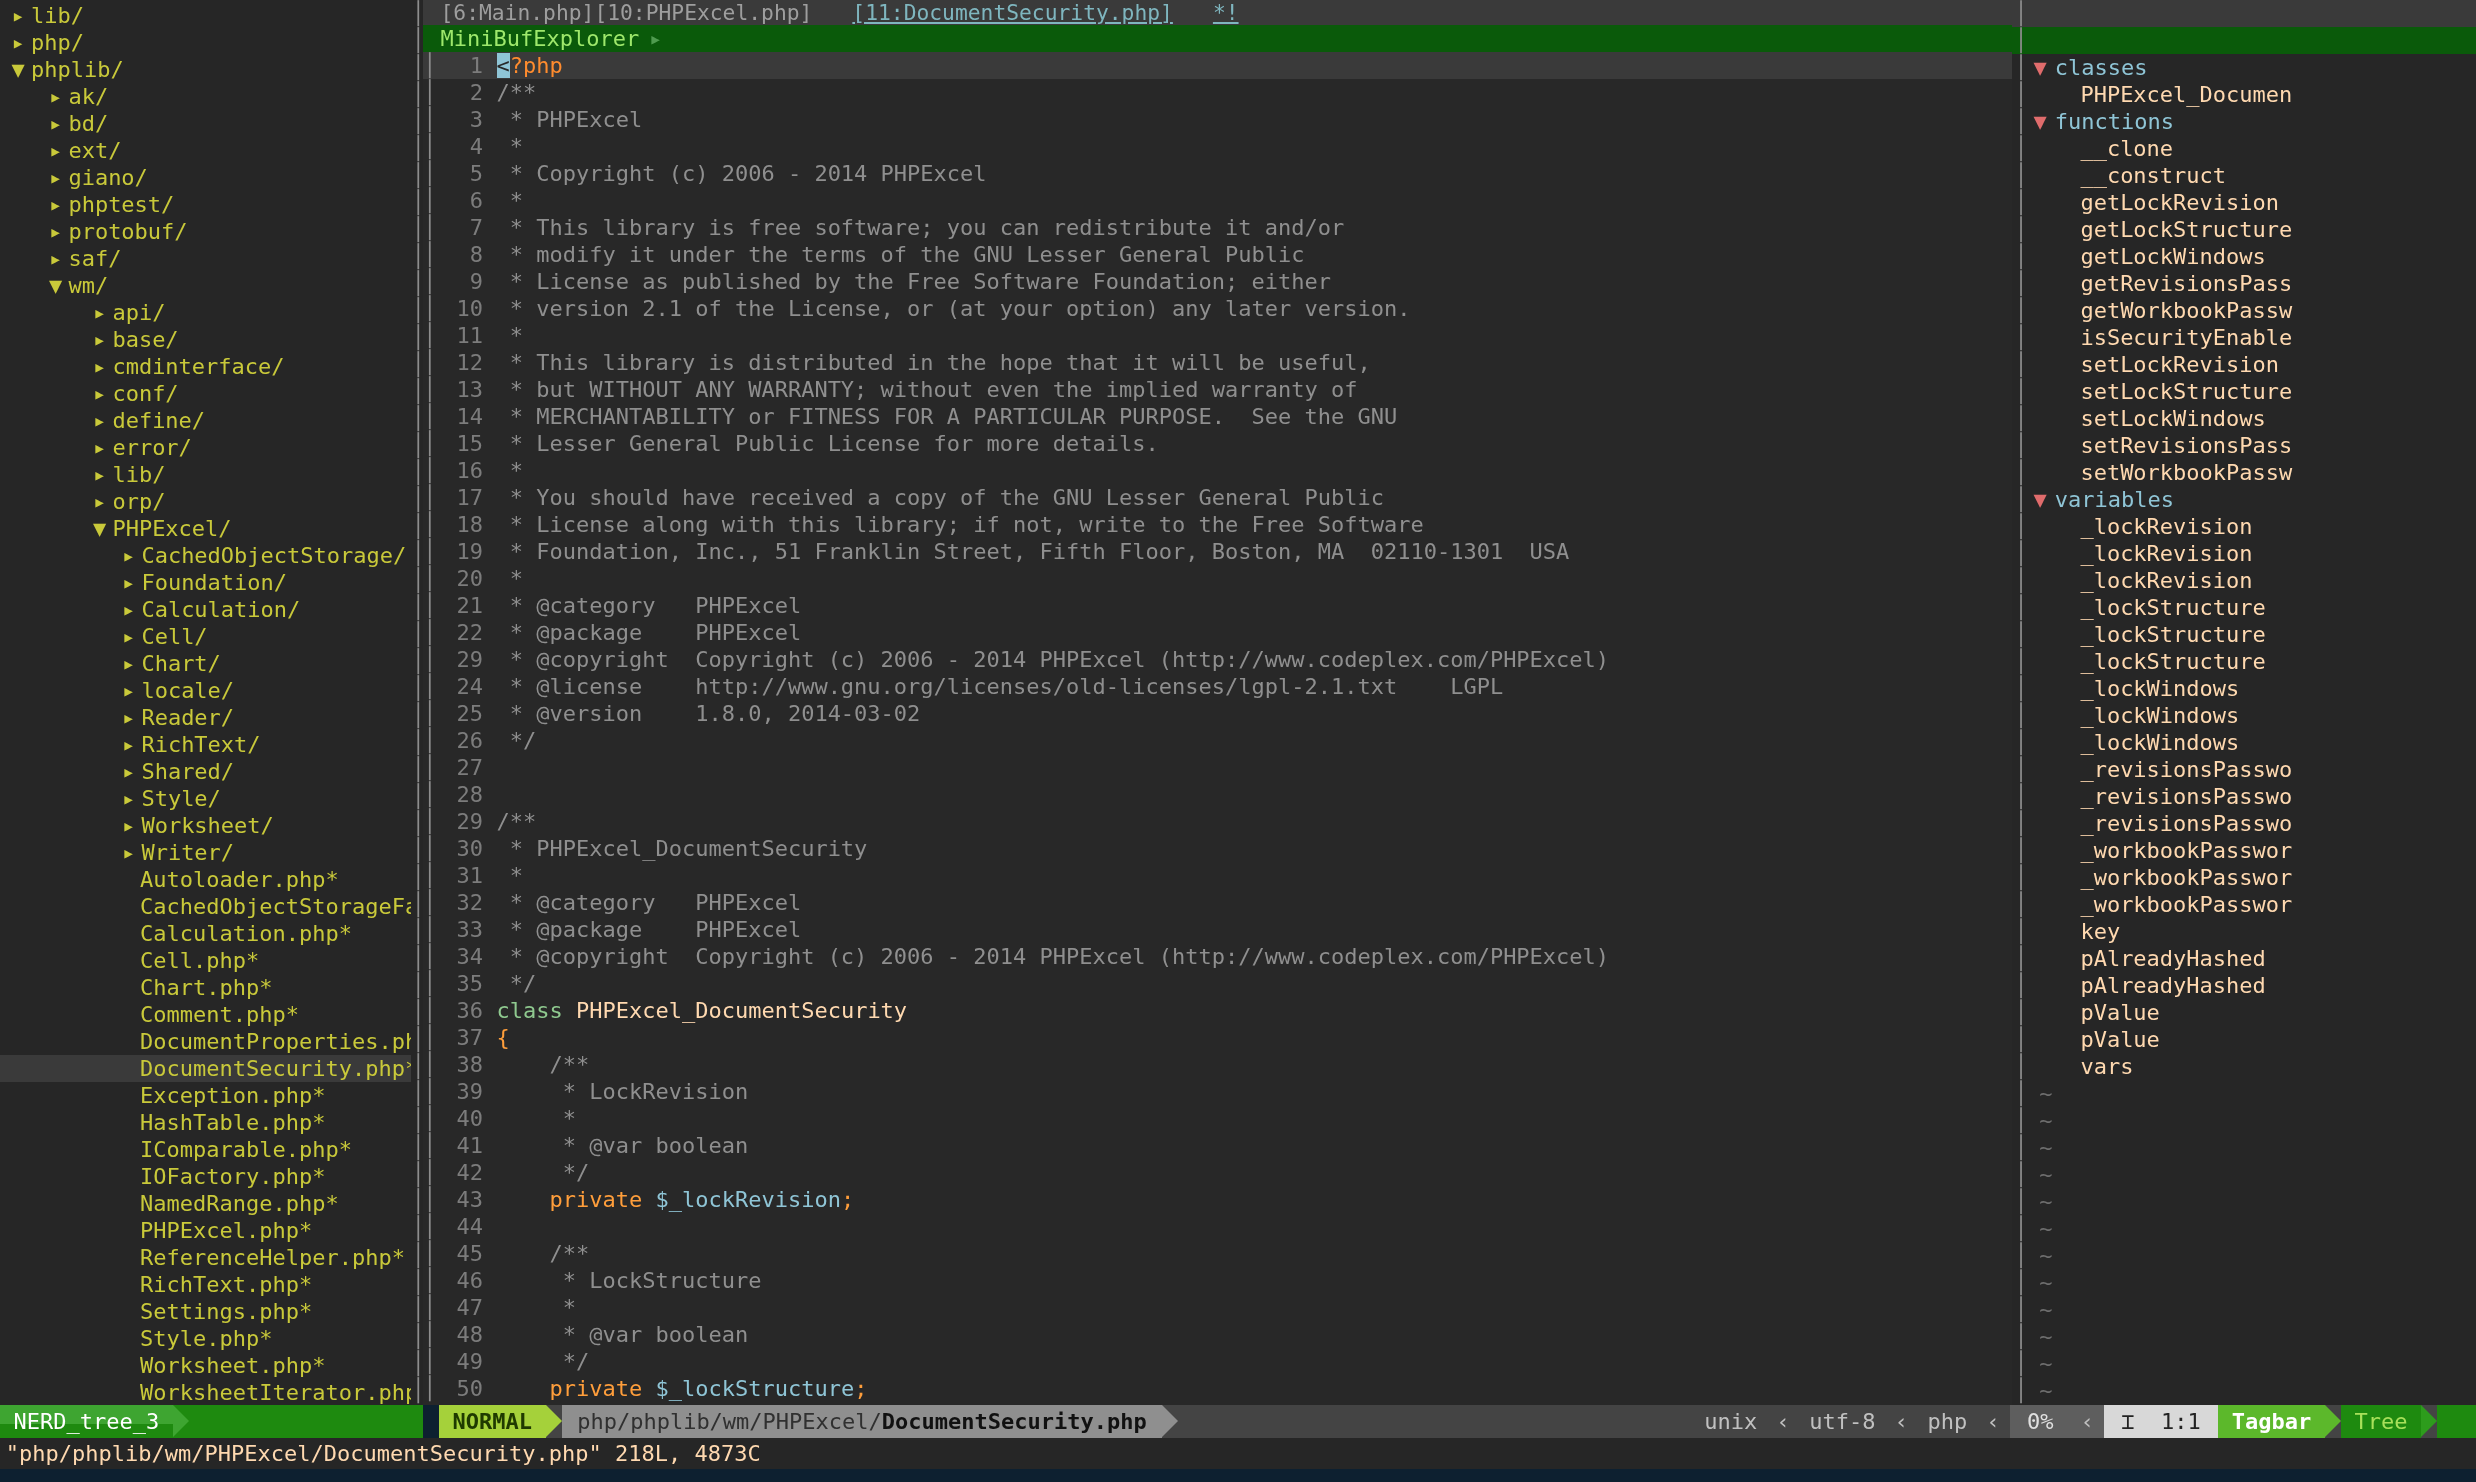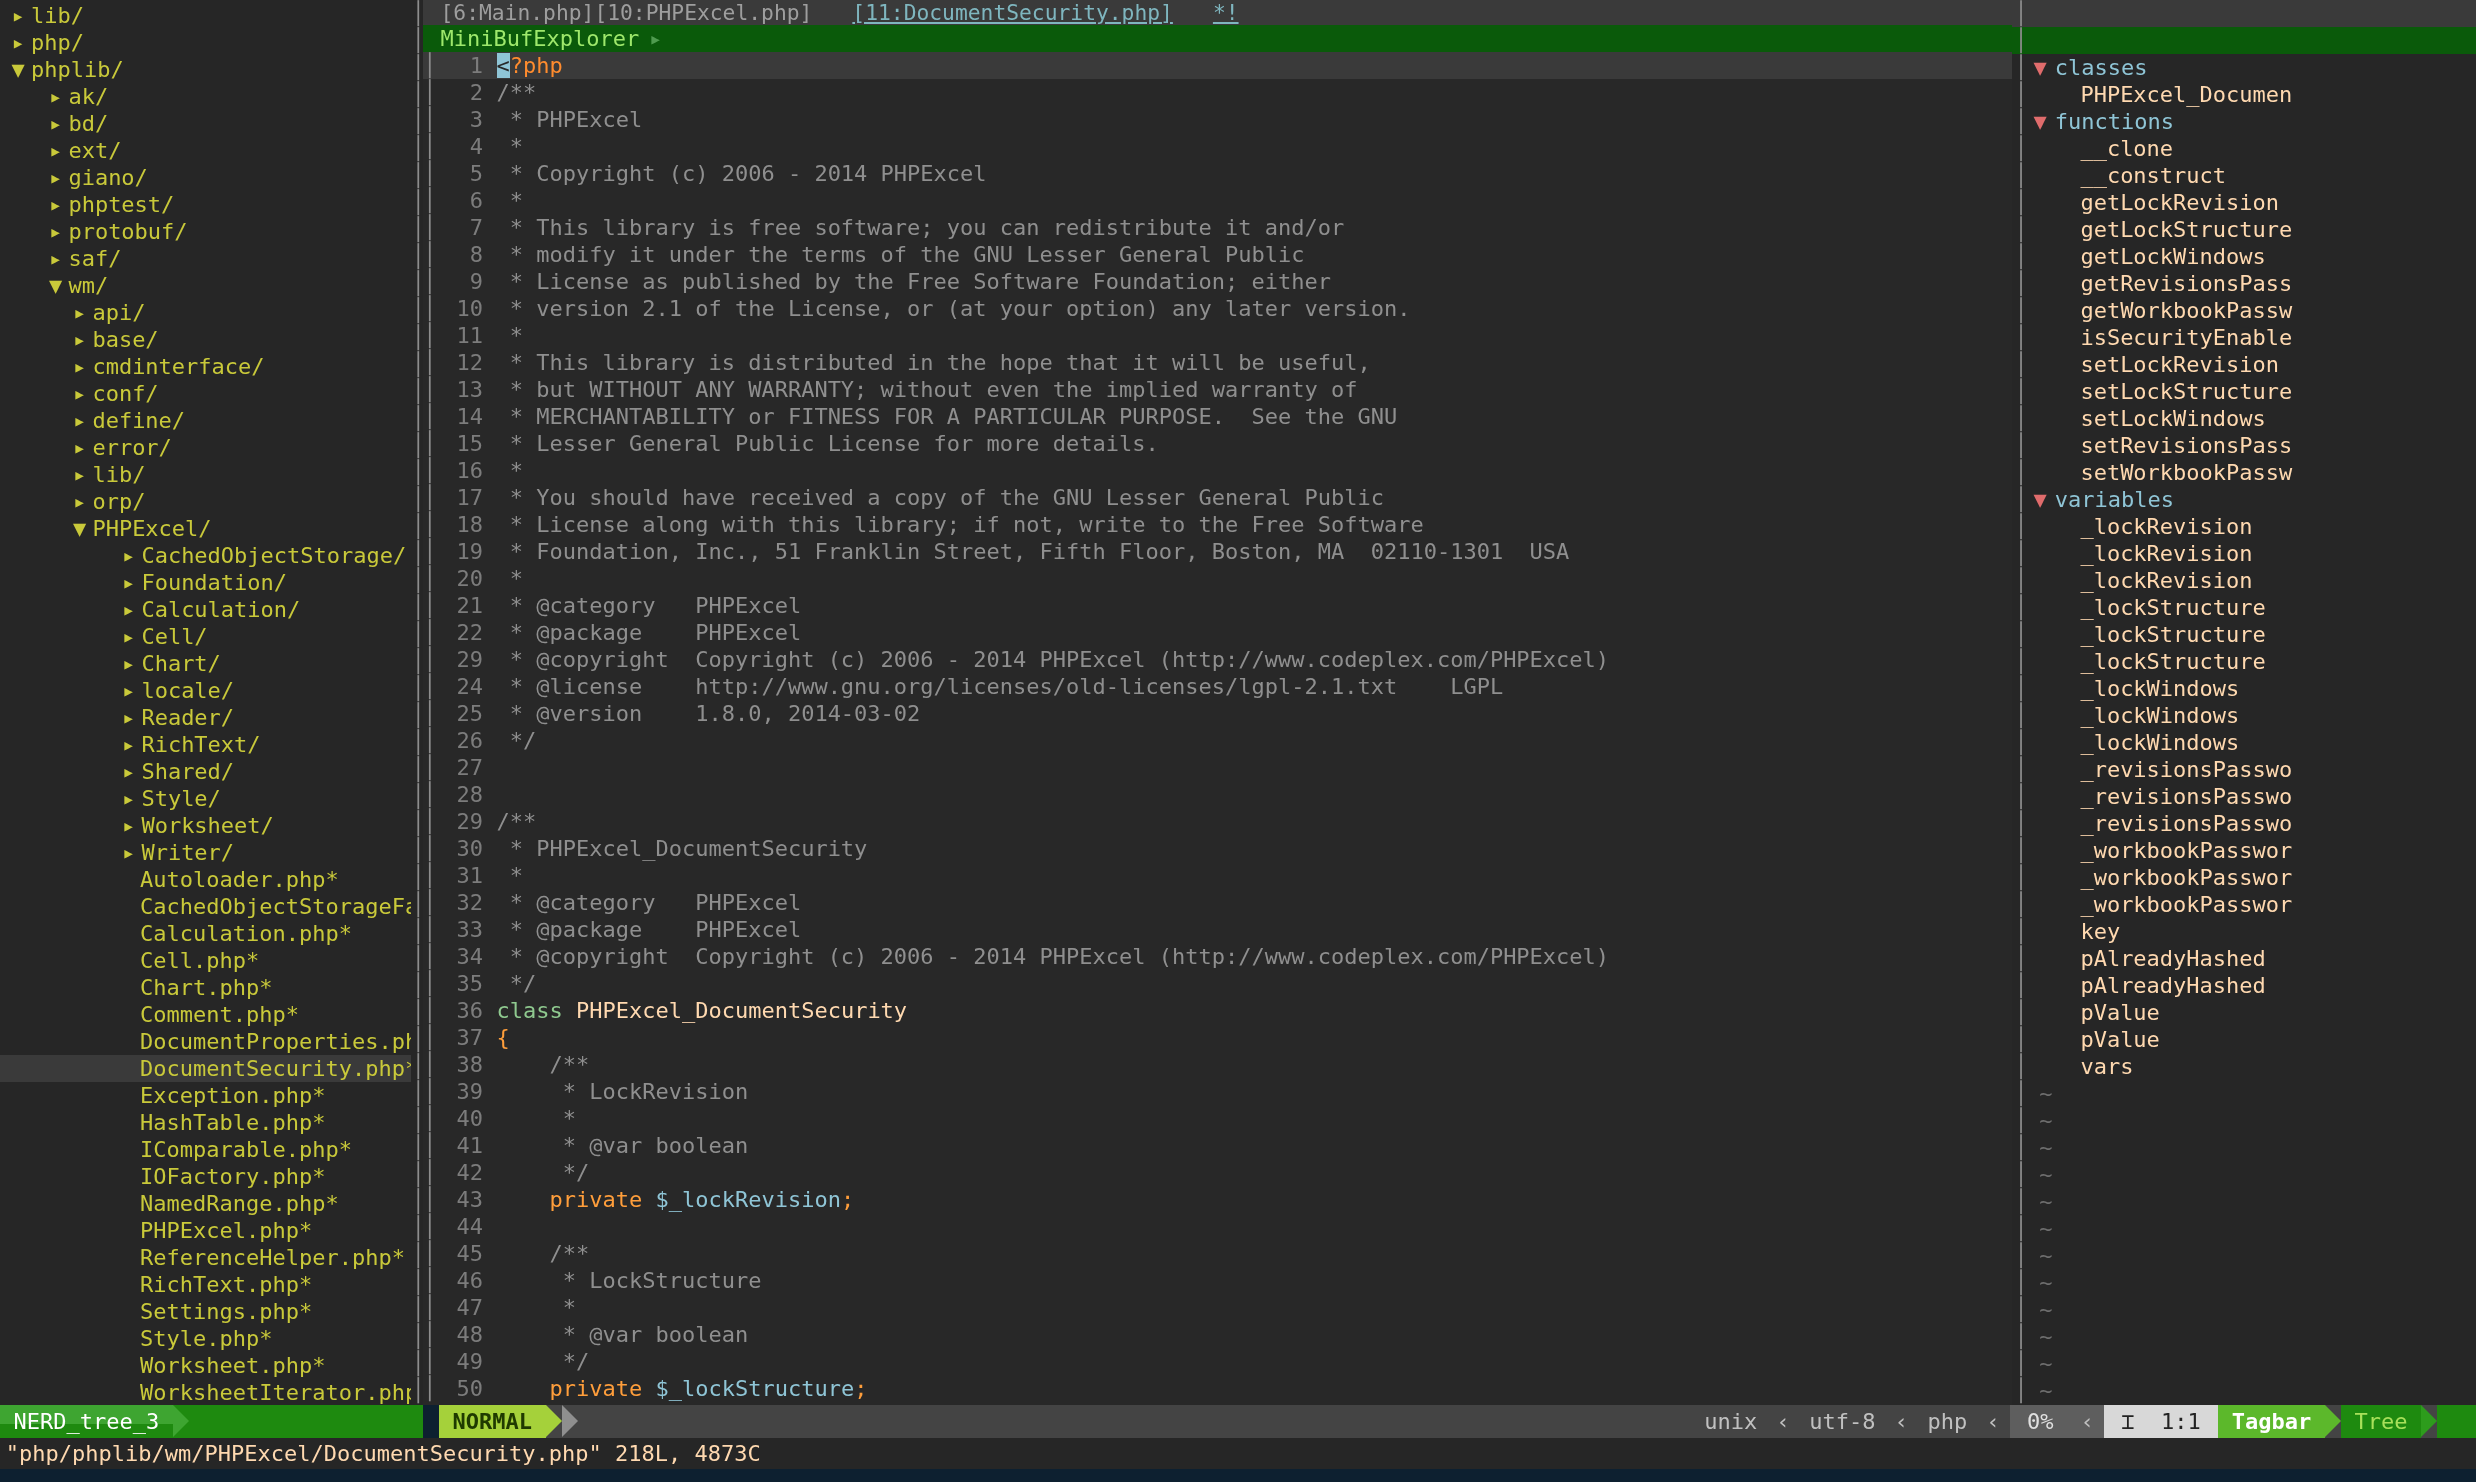--- a/index.html
+++ b/index.html
@@ -42,21 +42,21 @@
     padding-left: 5.8px;
     letter-spacing: 0px;
   }
   .tree-row.sel { background: #3a3a3a; }
   .arrow-c { color: #c9c93a; display:inline-block; width: 19.4px; }
   .arrow-open { color: #c9c93a; display:inline-block; width: 19.4px; }
   .tree-label.dir { color: #c9c93a; }
   .tree-label.file { color: #c9c93a; }
   .nt-indent0 { padding-left: 11.6px; }
   .nt-indent1 { padding-left: 49px; }
-  .nt-indent2 { padding-left: 73px; }
+  .nt-indent2 { padding-left: 93px; }
   .nt-indent3 { padding-left: 122px; }
   .nt-indent3f { padding-left: 140px; }
 
   
   #nt-sep {
     position: absolute;
     right: 0; top: 0;
     width: 11.6px; height: 100%;
     background: #262626;
   }
@@ -474,20 +474,21 @@
 
   <div id="statusrow">
 
     <div class="stat-seg nt-status">
       <span class="lbl">NERD_tree_3</span><span class="arrow-r" style="border-left:16.5px solid #3ea531;"></span>
     </div>
 
     <div class="mid-status">
       <span class="mode-seg">NORMAL</span>
       <span class="arrow-r" style="border-left:16.5px solid #a5d13a;"></span>
+      <span class="path-seg"><span>php/phplib/wm/PHPExcel/</span><b>DocumentSecurity.php</b></span>
       <span class="arrow-r" style="border-left:16.5px solid #8f8f8f;"></span>
       <span class="filler"></span>
       <span class="rt-seg">unix</span>
       <span class="rt-seg">‹</span>
       <span class="rt-seg">utf-8</span>
       <span class="rt-seg">‹</span>
       <span class="rt-seg">php</span>
       <span class="rt-seg">‹</span>
       <span class="pct-seg">0%</span>
       <span class="rt-seg" style="background:#5e5e5e;">‹</span>

